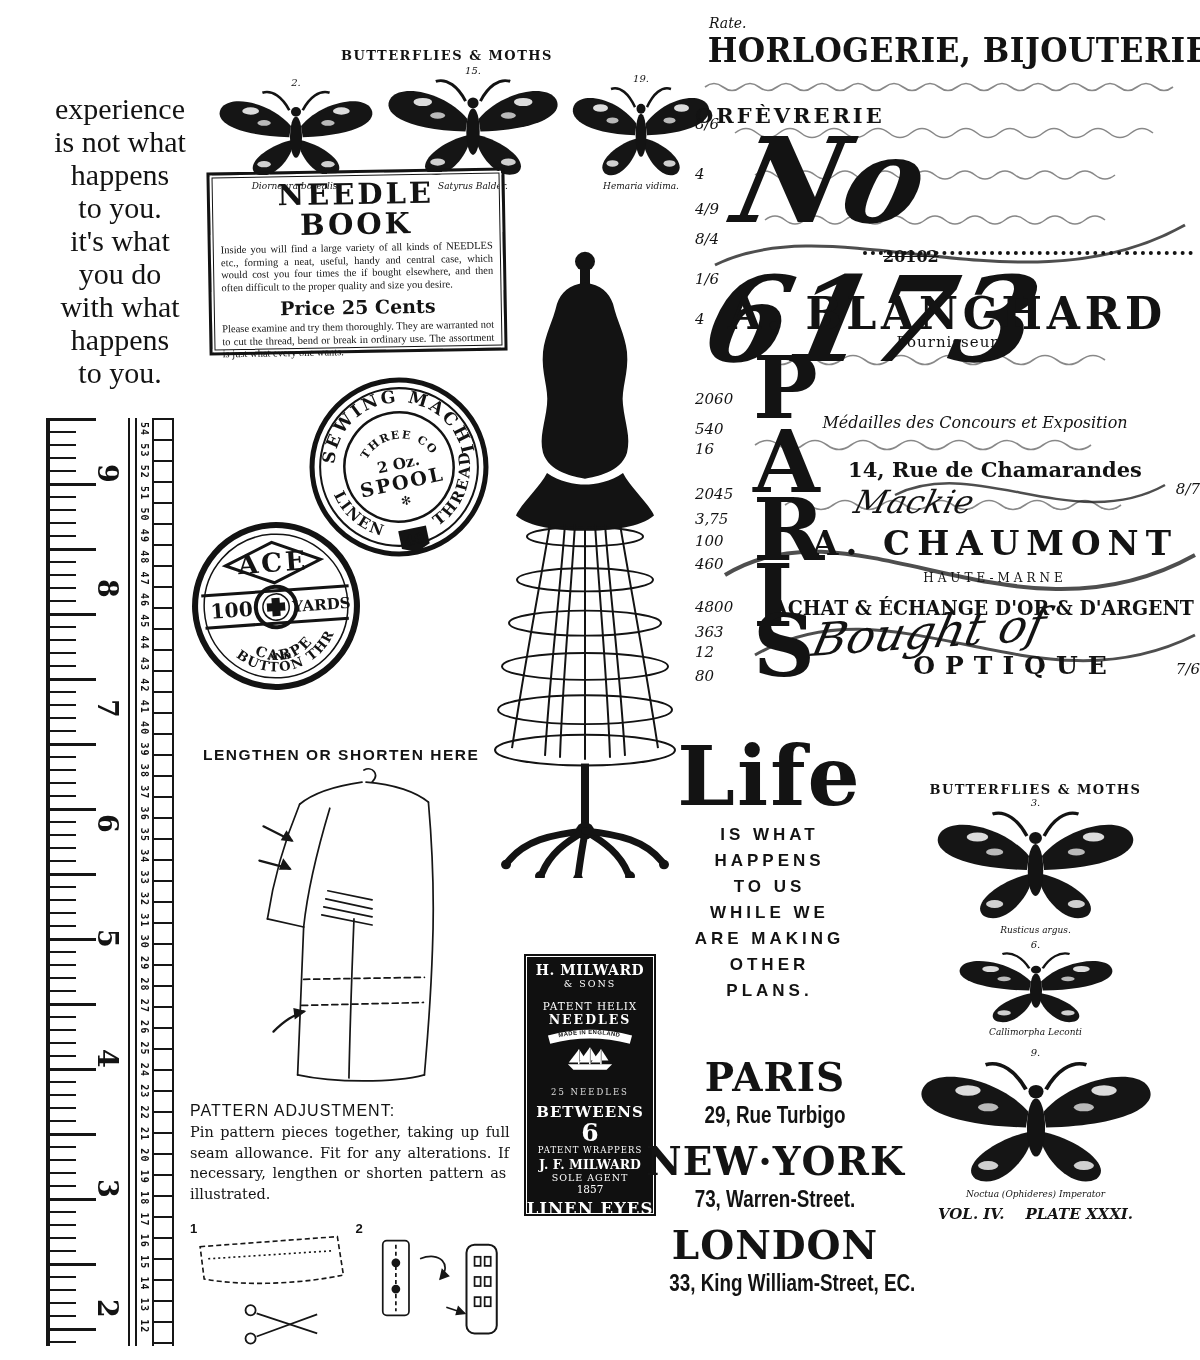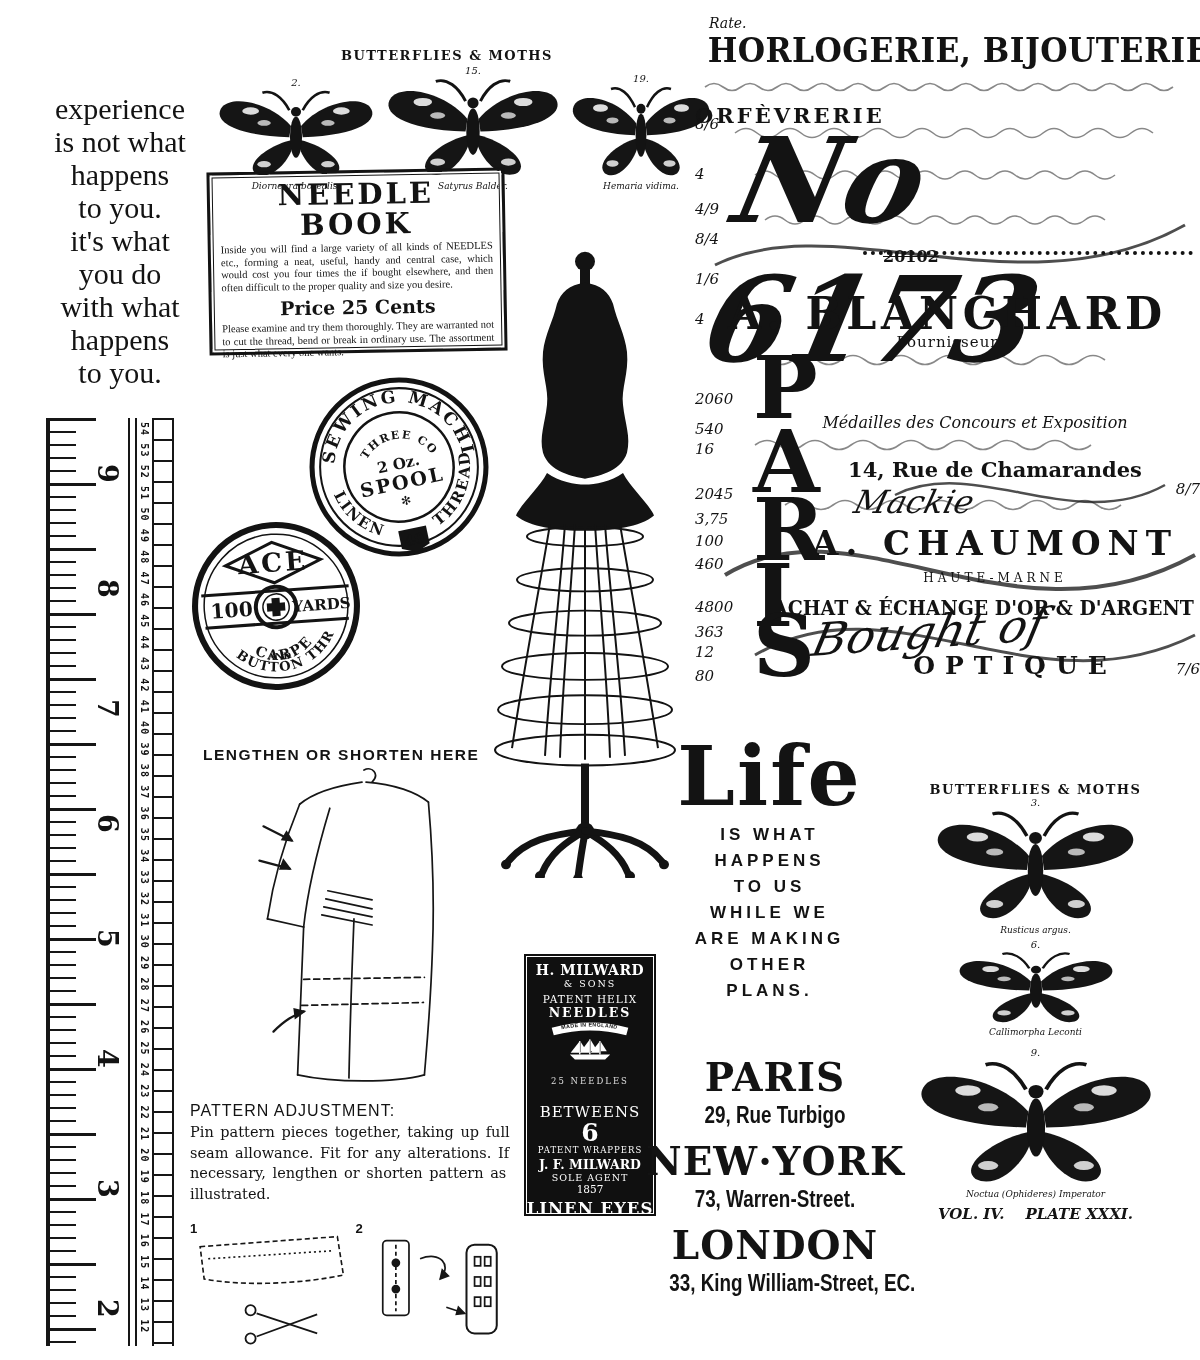--- a/index.html
+++ b/index.html
@@ -73,24 +73,24 @@
   .pat-head{font-family:"Liberation Sans",sans-serif;font-weight:normal;font-size:16px;letter-spacing:1px;}
   .pat-body{font-family:"DejaVu Serif",serif;font-size:14.5px;line-height:20.5px;margin-top:2px;word-spacing:2px;}
   #pattern-diagrams{left:186px;top:1216px;}
   
   #milward{left:522px;top:952px;width:136px;height:266px;background:#101010;color:#fff;box-sizing:border-box;
     box-shadow:inset 0 0 0 2px #fff,inset 0 0 0 4px #101010,inset 0 0 0 5px #fff;
     display:flex;flex-direction:column;align-items:center;padding-top:10px;font-family:"DejaVu Serif",serif;}
   #milward div{color:#fff;}
   .mw-co{font-size:14px;font-weight:bold;letter-spacing:.5px;}
   .mw-sons{font-size:9.5px;letter-spacing:2px;}
-  .mw-patent{font-size:10.5px;letter-spacing:1px;margin-top:4px;}
+  .mw-patent{font-size:10.5px;letter-spacing:1px;margin-top:11px;}
   .mw-needles{font-size:12.5px;letter-spacing:2px;font-weight:bold;}
   .mw-count{font-size:8.5px;letter-spacing:2px;opacity:.85;margin-top:15px;}
-  .mw-betweens{font-size:15px;font-weight:normal;letter-spacing:1px;margin-top:17px;}
+  .mw-betweens{font-size:15px;font-weight:bold;letter-spacing:1px;margin-top:6px;}
   .mw-size{font-size:25px;font-weight:bold;line-height:24px;}
   .mw-wrap{font-size:8.5px;letter-spacing:1px;}
   .mw-agentname{font-size:12.5px;font-weight:bold;margin-top:2px;}
   .mw-agent{font-size:9.5px;letter-spacing:1px;}
   .mw-year{font-size:10.5px;}
   .mw-eyes{font-size:16.5px;font-weight:bold;letter-spacing:1px;margin-top:4px;}
   
   #addresses{left:646px;top:1054px;width:258px;text-align:center;}
   .ad-city{font-family:"DejaVu Serif",serif;font-weight:bold;font-size:39px;line-height:46px;letter-spacing:1px;white-space:nowrap;}
   .ad-street{font-family:"Liberation Sans",sans-serif;font-weight:bold;font-size:23px;line-height:30px;

